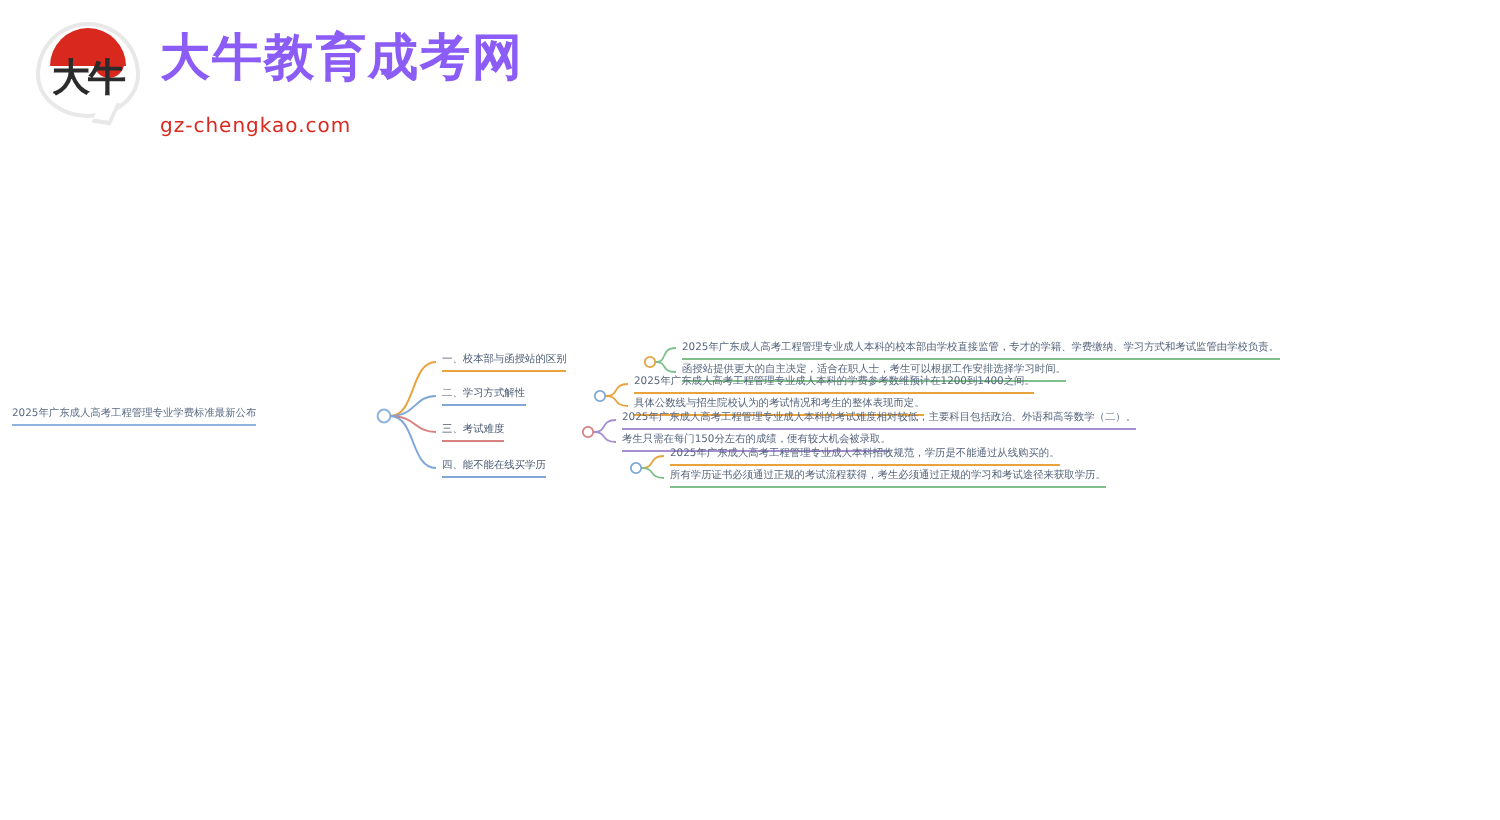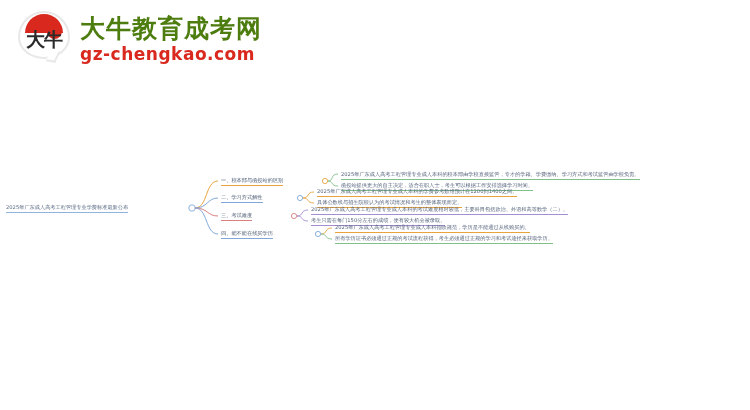--- a/index.html
+++ b/index.html
@@ -46,27 +46,27 @@
     position:absolute;left:6px;top:13px;width:40px;height:30px;
     color:#2b2b2b;font-size:19px;line-height:30px;
     font-weight:bold;text-align:center;letter-spacing:-1px;
     font-family:"DejaVu Sans","Liberation Sans",sans-serif;
     z-index:3;
   }
   #logo-text{
     position:absolute;left:80px;top:14px;
   }
   #logo-title{
-    font-size:25px;font-weight:bold;color:#4d7c0f;
+    font-size:25px;font-weight:bold;color:#8b5cf6;
     letter-spacing:1px;line-height:29px;
     font-family:"DejaVu Sans","Liberation Sans",sans-serif;
   }
   #logo-sub{
-    font-size:17px;font-weight:bold;color:#d9281e;
-    letter-spacing:.5px;line-height:20px;margin-top:1px;
+    font-size:10px;font-weight:normal;color:#d9281e;
+    letter-spacing:.5px;line-height:20px;margin-top:11px;
     font-family:"DejaVu Sans","Liberation Sans",sans-serif;
   }
 
   
   #mindmap{
     position:absolute;left:0;top:150px;width:750px;height:110px;
   }
   #mm-svg{position:absolute;left:0;top:0;width:750px;height:110px;}
 
   .mm-label{

